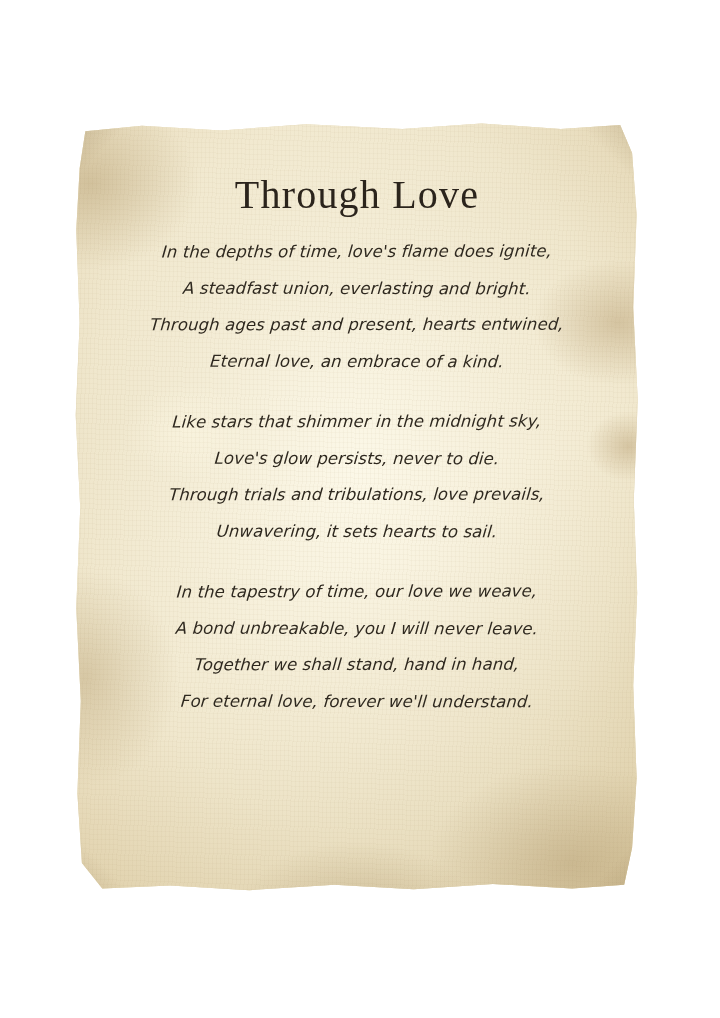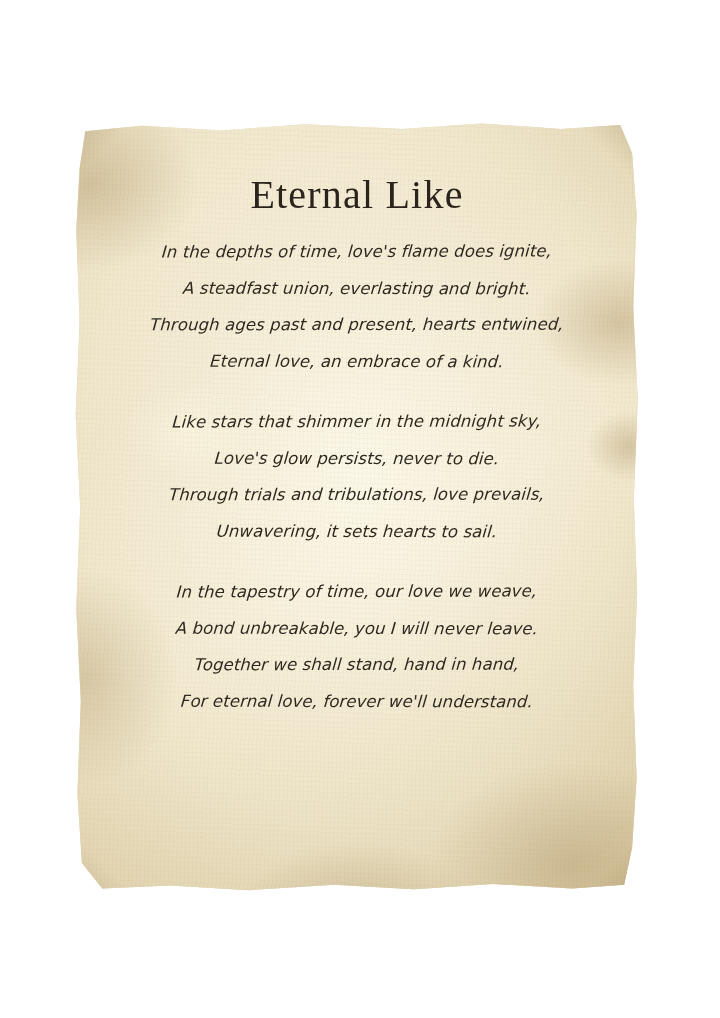--- a/index.html
+++ b/index.html
@@ -120,21 +120,21 @@
   .stanza .line:nth-child(3) { transform: skewX(-5deg) rotate(-0.1deg); }
   .stanza .line:nth-child(4) { transform: skewX(-5deg) rotate(0.12deg); }
 </style>
 </head>
 <body>
 
 <div class="canvas">
   <div class="paper">
     <div class="content">
 
-      <h1 class="poem-title">Eternal Like</h1>
+      <h1 class="poem-title">Through Love</h1>
 
       <div class="stanza">
         <p class="line">In the depths of time, love's flame does ignite,</p>
         <p class="line">A steadfast union, everlasting and bright.</p>
         <p class="line">Through ages past and present, hearts entwined,</p>
         <p class="line">Eternal love, an embrace of a kind.</p>
       </div>
 
       <div class="stanza">
         <p class="line">Like stars that shimmer in the midnight sky,</p>

